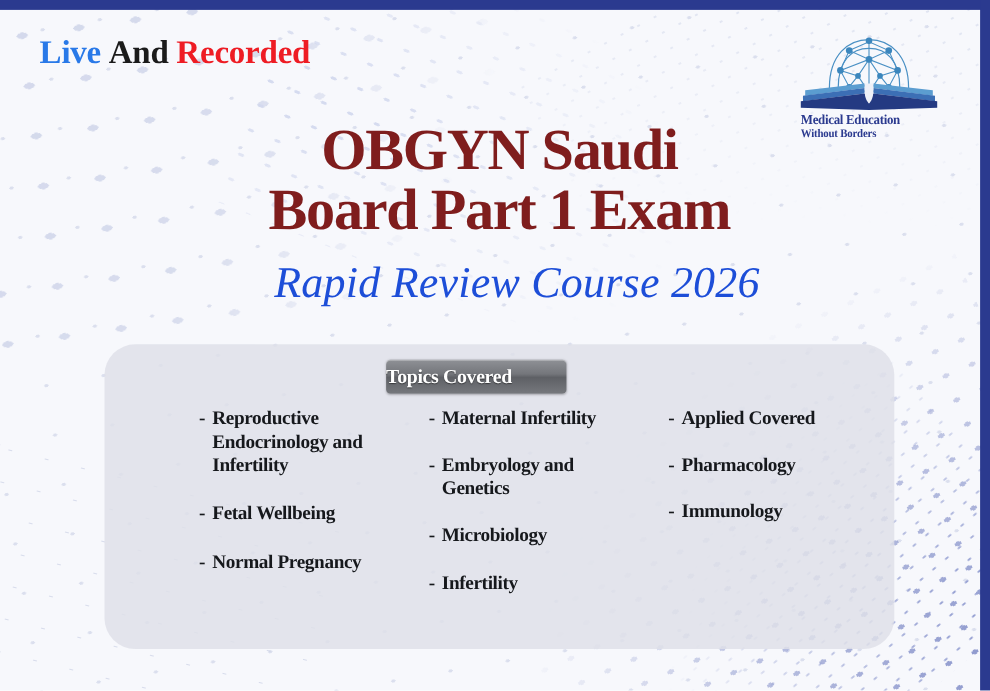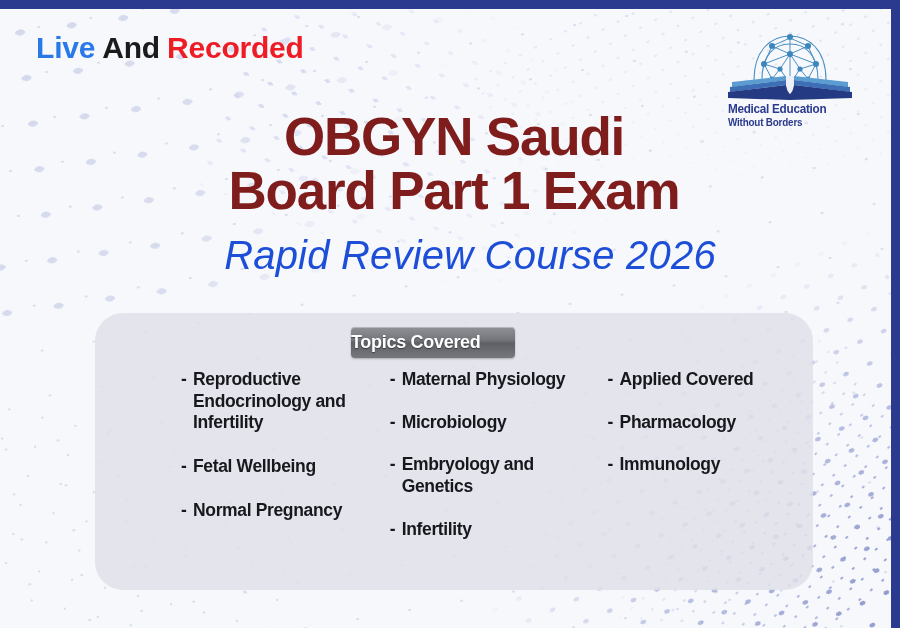--- a/index.html
+++ b/index.html
@@ -6,21 +6,21 @@
     margin: 0;
     padding: 0;
     background: #ffffff;
   }
   #poster {
     position: relative;
     width: 900px;
     height: 628px;
     overflow: hidden;
     background: #f7f8fc;
-    font-family: Liberation Sans, sans-serif;
+    font-family: Liberation Serif, serif;
   }
 
   
   .bar-top {
     position: absolute;
     left: 0; top: 0;
     width: 900px; height: 9px;
     background: #2b3a8f;
     z-index: 9;
   }
@@ -312,23 +312,23 @@
       <span class="topics-banner-label">Topics Covered</span>
     </div>
 
     <div class="cols">
       <div class="col col-1">
         <div class="topic">Reproductive Endocrinology and Infertility</div>
         <div class="topic">Fetal Wellbeing</div>
         <div class="topic">Normal Pregnancy</div>
       </div>
       <div class="col col-2">
-        <div class="topic">Maternal Physiology</div>
+        <div class="topic">Maternal Infertility</div>
+        <div class="topic">Embryology and Genetics</div>
         <div class="topic">Microbiology</div>
-        <div class="topic">Embryology and Genetics</div>
         <div class="topic">Infertility</div>
       </div>
       <div class="col col-3">
         <div class="topic">Applied Covered</div>
         <div class="topic">Pharmacology</div>
         <div class="topic">Immunology</div>
       </div>
     </div>
   </div>
 

